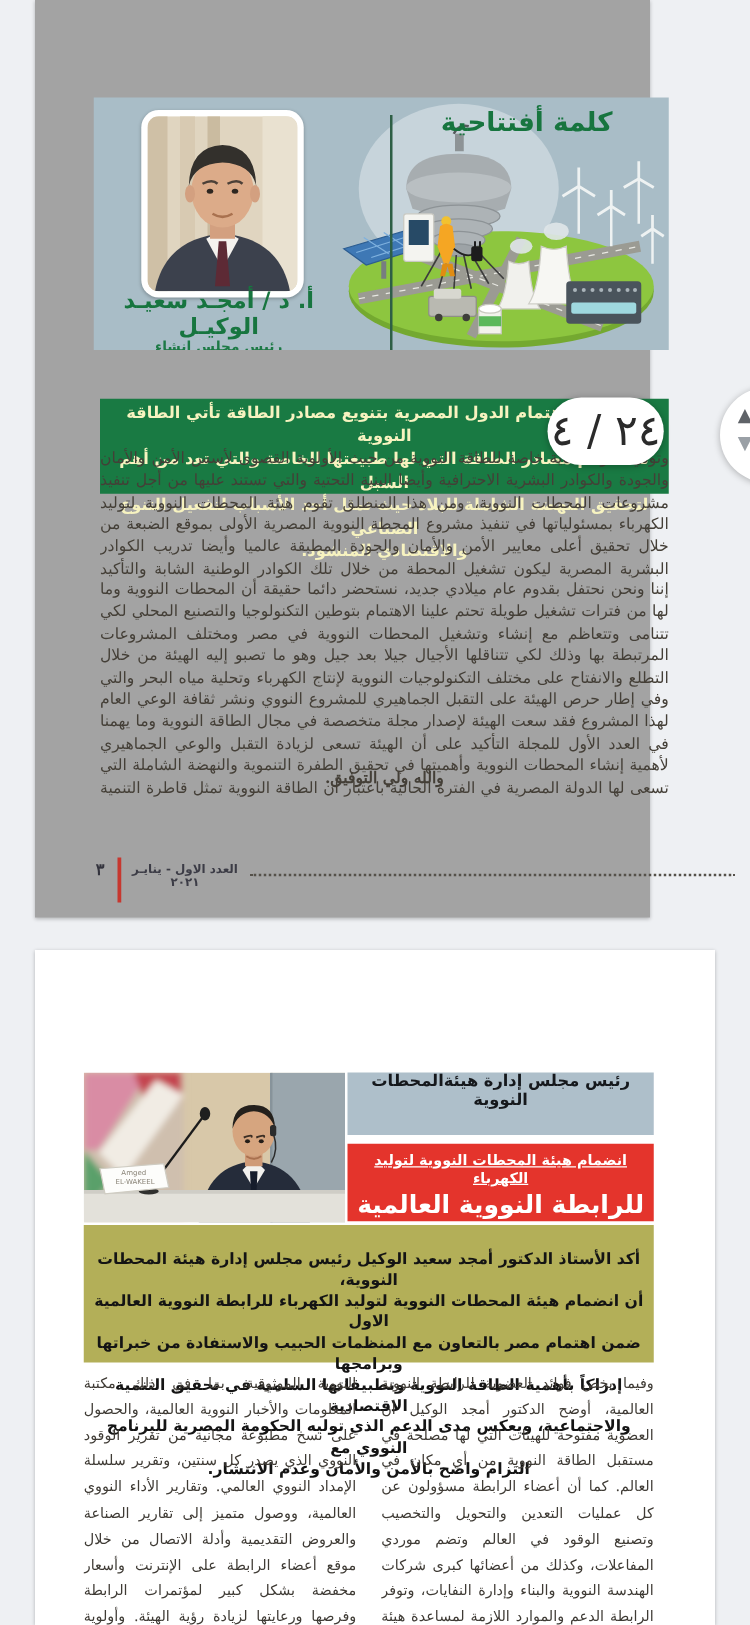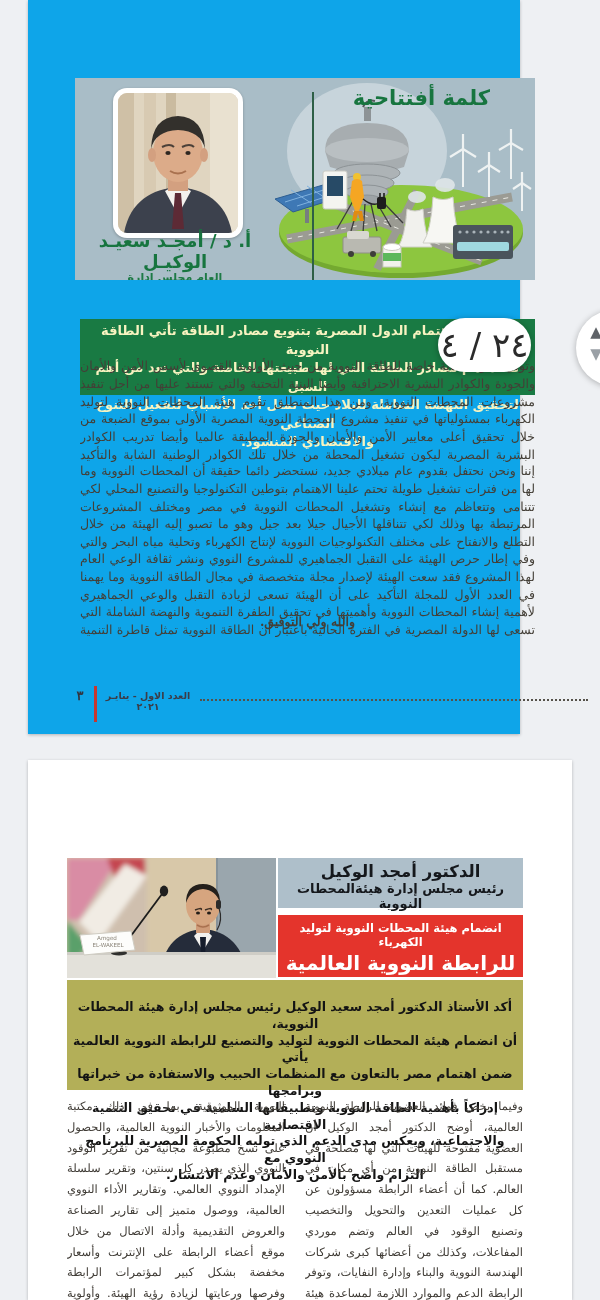--- a/index.html
+++ b/index.html
@@ -1,20 +1,20 @@
 <!DOCTYPE html>
 <html lang="ar"><head>
 <meta charset="utf-8">
 <style>
   html,body{margin:0;padding:0;}
   .screen{position:relative;width:600px;height:1300px;background:#eef0f3;overflow:hidden;
           font-family:"DejaVu Sans",sans-serif;}
   .abs{position:absolute;}
   
-  .page1{left:28px;top:0;width:492px;height:734px;background:#0ea5e9;
+  .page1{left:28px;top:0;width:492px;height:734px;background:#a3a3a3;
          box-shadow:0 1px 3px rgba(0,0,0,.25);}
   .hdr-block{left:47px;top:78px;width:460px;height:202px;background:#a9bdc7;overflow:hidden;}
   .hdr-title{right:45px;top:8px;font-size:21px;font-weight:bold;color:#17753f;direction:rtl;}
   .photo1{left:38px;top:10px;width:120px;height:140px;background:#fff;border-radius:14px;
           padding:5px;box-shadow:0 1px 3px rgba(0,0,0,.25);}
   .photo1 svg{border-radius:9px;display:block;}
   .author{left:5px;top:153px;width:190px;text-align:center;direction:rtl;line-height:1.15;}
   .author .nm{font-size:18px;font-weight:bold;color:#17753f;}
   .author .rl{font-size:11px;font-weight:bold;color:#1d7a46;}
   .author .org{font-size:16px;font-weight:bold;color:#33363a;}
@@ -35,21 +35,21 @@
   
   .page2{left:28px;top:760px;width:544px;height:540px;background:#ffffff;
          box-shadow:0 1px 3px rgba(0,0,0,.25);}
   .photo2{left:39px;top:98px;width:209px;height:120px;overflow:hidden;}
   .p2-gray{left:250px;top:98px;width:245px;height:50px;background:#aebfca;direction:rtl;
            text-align:center;color:#15181c;}
   .p2-gray .t1{font-size:16.5px;font-weight:bold;padding-top:4px;}
   .p2-gray .t2{font-size:13px;font-weight:bold;}
   .p2-red{left:250px;top:155px;width:245px;height:62px;background:#e4342c;direction:rtl;
           text-align:center;color:#ffffff;}
-  .p2-red .b1{font-size:11.5px;font-weight:bold;padding-top:6px;}
+  .p2-red .b1{font-size:11.5px;font-weight:bold;padding-top:6px;text-decoration:underline;}
   .p2-red .b2{font-size:20px;font-weight:bold;margin-top:2px;}
   .p2-olive{left:39px;top:220px;width:456px;height:110px;background:#b3af58;direction:rtl;
             text-align:center;color:#141414;font-weight:bold;font-size:12.5px;
             line-height:16.8px;padding-top:19px;box-sizing:border-box;}
   .col{top:336px;width:218px;direction:rtl;text-align:justify;color:#3f3b35;
        font-family:"DejaVu Serif",serif;font-size:11.5px;line-height:20.8px;height:204px;
        overflow:hidden;}
   .col-r{left:277px;}
   .col-l{left:39px;}
   
@@ -176,21 +176,21 @@
           <path d="M44,54 q8,-4 12,0" stroke="#4c4038" stroke-width="2" fill="none"></path>
           <path d="M64,54 q8,-4 12,0" stroke="#4c4038" stroke-width="2" fill="none"></path>
           <ellipse cx="50" cy="60" rx="2.6" ry="2" fill="#2e2620"></ellipse>
           <ellipse cx="70" cy="60" rx="2.6" ry="2" fill="#2e2620"></ellipse>
           <path d="M52,78 q8,5 16,0" stroke="#a9714f" stroke-width="2" fill="none"></path>
         </svg>
       </div>
 
       <div class="abs author">
         <div class="nm">أ. د / أمجـد سعيـد الوكيـل</div>
-        <div class="rl">العام مجلس إدارة</div>
+        <div class="rl">رئيس مجلس إنشاء</div>
         <div class="org">هيئة المحطات النووية لتوليد الكهرباء</div>
       </div>
 
       <div class="abs vline"></div>
     </div>
 
     <div class="abs lead">
       <div>في إطار اهتمام الدول المصرية بتنويع مصادر الطاقة تأتي الطاقة النووية</div>
       <div>كأحد أهم مصادر الطاقة التي لها طبيعتها الخاصة والتي تعد من أهم السبل</div>
       <div>لتحقيق النهضة الشاملة للبلاد حيث تمثل أحد الأسباب لتفعيل التنوع الصناعي</div>
@@ -251,32 +251,31 @@
         <path d="M52,94 L95,36" stroke="#1c1c1c" stroke-width="1.8"></path>
         <ellipse cx="97" cy="33" rx="4.2" ry="5.4" fill="#1f1f1f"></ellipse>
 
         <polygon points="13,77 64,73 68,92 17,97" fill="#fdfdfb" stroke="#cfccc2" stroke-width="1"></polygon>
         <text x="40" y="82" font-size="5.6" fill="#8a8478" text-anchor="middle">Amged</text>
         <text x="41" y="89" font-size="5.6" fill="#8a8478" text-anchor="middle">EL-WAKEEL</text>
       </svg>
     </div>
 
     <div class="abs p2-gray">
-      <div class="t1">الدكتور أمجد الوكيل</div>
       <div class="t2">رئيس مجلس إدارة هيئةالمحطات النووية</div>
     </div>
 
     <div class="abs p2-red">
       <div class="b1">انضمام هيئة المحطات النووية لتوليد الكهرباء</div>
       <div class="b2">للرابطة النووية العالمية</div>
     </div>
 
     <div class="abs p2-olive">
       <div>أكد الأستاذ الدكتور أمجد سعيد الوكيل رئيس مجلس إدارة هيئة المحطات النووية،</div>
-      <div>أن انضمام هيئة المحطات النووية لتوليد والتصنيع للرابطة النووية العالمية يأتي</div>
+      <div>أن انضمام هيئة المحطات النووية لتوليد الكهرباء للرابطة النووية العالمية الاول</div>
       <div>ضمن اهتمام مصر بالتعاون مع المنظمات الحبيب والاستفادة من خبراتها وبرامجها</div>
       <div>إدراكاً بأهمية الطاقة النووية وتطبيقاتها السلمية في تحقيق التنمية الاقتصادية</div>
       <div>والاجتماعية، ويعكس مدى الدعم الذي توليه الحكومة المصرية للبرنامج النووي مع</div>
       <div>التزام واضح بالأمن والأمان وعدم الانتشار.</div>
     </div>
 
     <div class="abs col col-r">وفيما يخص فوائد العضوية للرابطة النووية العالمية، أوضح الدكتور أمجد الوكيل أن العضوية مفتوحة للهيئات التي لها مصلحة في مستقبل الطاقة النووية من أي مكان في العالم. كما أن أعضاء الرابطة مسؤولون عن كل عمليات التعدين والتحويل والتخصيب وتصنيع الوقود في العالم وتضم موردي المفاعلات، وكذلك من أعضائها كبرى شركات الهندسة النووية والبناء وإدارة النفايات، وتوفر الرابطة الدعم والموارد اللازمة لمساعدة هيئة المحطات النووية والمجال النووى على مستوى العالم بشكل مختلف. وأعلن الدكتور أمجد الوكيل عن أهم الفوائد وهي التواصل مع قادة الصناعة والخبراء التقنيين من جميع أنحاء العالم. ورفع بروفايل الهيئة فى السوق النووية الدولية ودعم وتعزيز الطاقة النووية ورؤية الصناعة في الساحة الدولية. وكذلك المشاركة فى القرارات ذات الأهمية الاستراتيجية للتنمية النووية حول العالم وتطوير</div>
     <div class="abs col col-l">النووية الموثوقية، بما في ذلك مكتبة المعلومات والأخبار النووية العالمية، والحصول على نسخ مطبوعة مجانية من تقرير الوقود النووي الذي يصدر كل سنتين، وتقرير سلسلة الإمداد النووي العالمي. وتقارير الأداء النووي العالمية، ووصول متميز إلى تقارير الصناعة والعروض التقديمية وأدلة الاتصال من خلال موقع أعضاء الرابطة على الإنترنت وأسعار مخفضة بشكل كبير لمؤتمرات الرابطة وفرصها ورعايتها لزيادة رؤية الهيئة. وأولوية الوصول إلى المعلومات حول التدريب والدورات التي تقدمها الجامعة النووية العالمية التابعة للرابطة لتعزيز بناء القدرات وتنمية المهارات النووية والمشاركة في مجموعات العمل الخاصة بالرابطة. انضمت هيئة المحطات النووية لتوليد الكهرباء إلى عضوية الرابطة النووية العالمية فى أكتوبر الماضى وبمجرد ان انضمت هيئة المحطات النووية وصارت عضواً في الرابطة النووية العالمية فإنها</div>
   </div>
 

